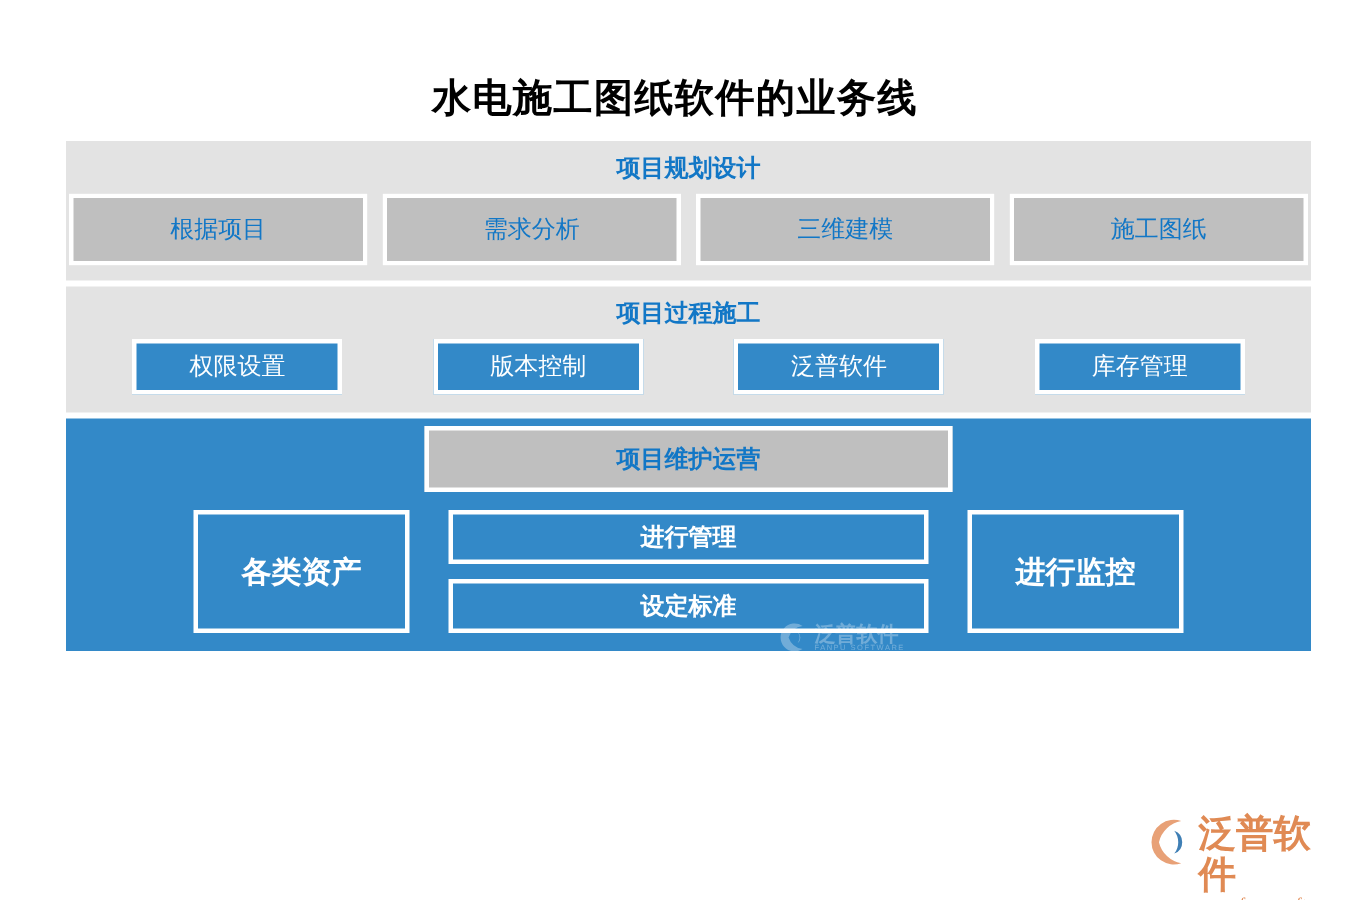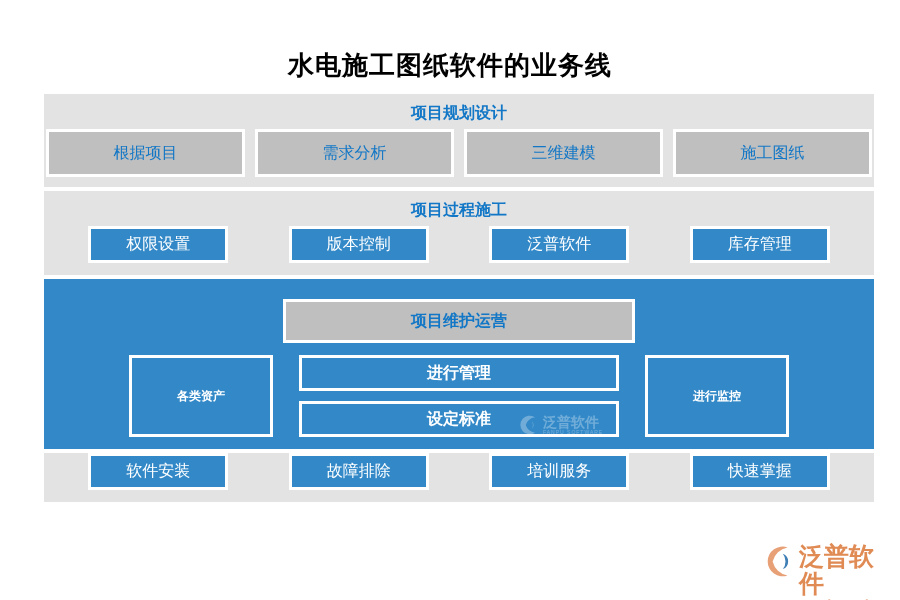--- a/index.html
+++ b/index.html
@@ -105,21 +105,21 @@
     padding: 0 14px 12px 14px;
   }
 
   
   .s3 {
     padding-bottom: 12px;
   }
   .s3-top {
     display: flex;
     justify-content: center;
-    padding-top: 20px;
+    padding-top: 5px;
     align-items: center;
   }
   .s3-title-box {
     box-sizing: border-box;
     width: 352px;
     height: 44px;
     background: #bfbfbf;
     border: 3px solid #ffffff;
     display: flex;
     align-items: center;
@@ -135,21 +135,21 @@
     margin-top: 12px;
     gap: 26px;
   }
   .s3-side {
     box-sizing: border-box;
     width: 144px;
     height: 82px;
     border: 3px solid #ffffff;
     background: #3389c8;
     color: #ffffff;
-    font-size: 12px;
+    font-size: 20px;
     font-weight: bold;
     display: flex;
     align-items: center;
     justify-content: center;
   }
   .s3-middle {
     display: flex;
     flex-direction: column;
     justify-content: space-between;
     width: 320px;
@@ -273,26 +273,20 @@
         <div class="s3-side">各类资产</div>
         <div class="s3-middle">
           <div class="s3-mid-box">进行管理</div>
           <div class="s3-mid-box">设定标准</div>
         </div>
         <div class="s3-side">进行监控</div>
       </div>
     </div>
 
     <div class="section s4">
-      <div class="box-row">
-        <div class="box">软件安装</div>
-        <div class="box">故障排除</div>
-        <div class="box">培训服务</div>
-        <div class="box">快速掌握</div>
-      </div>
     </div>
 
   </div>
 
   <div class="watermark">
     <div class="wm-mark">
       <svg viewBox="0 0 40 40" width="22" height="22" aria-hidden="true">
         <path d="M31 6 A17 17 0 1 0 31 34 A21 21 0 0 1 14 20 A21 21 0 0 1 31 6 Z" fill="#ffffff"></path>
         <path d="M25 13 A9 9 0 0 1 25 27 A13 13 0 0 0 25 13 Z" fill="#ffffff"></path>
       </svg>

